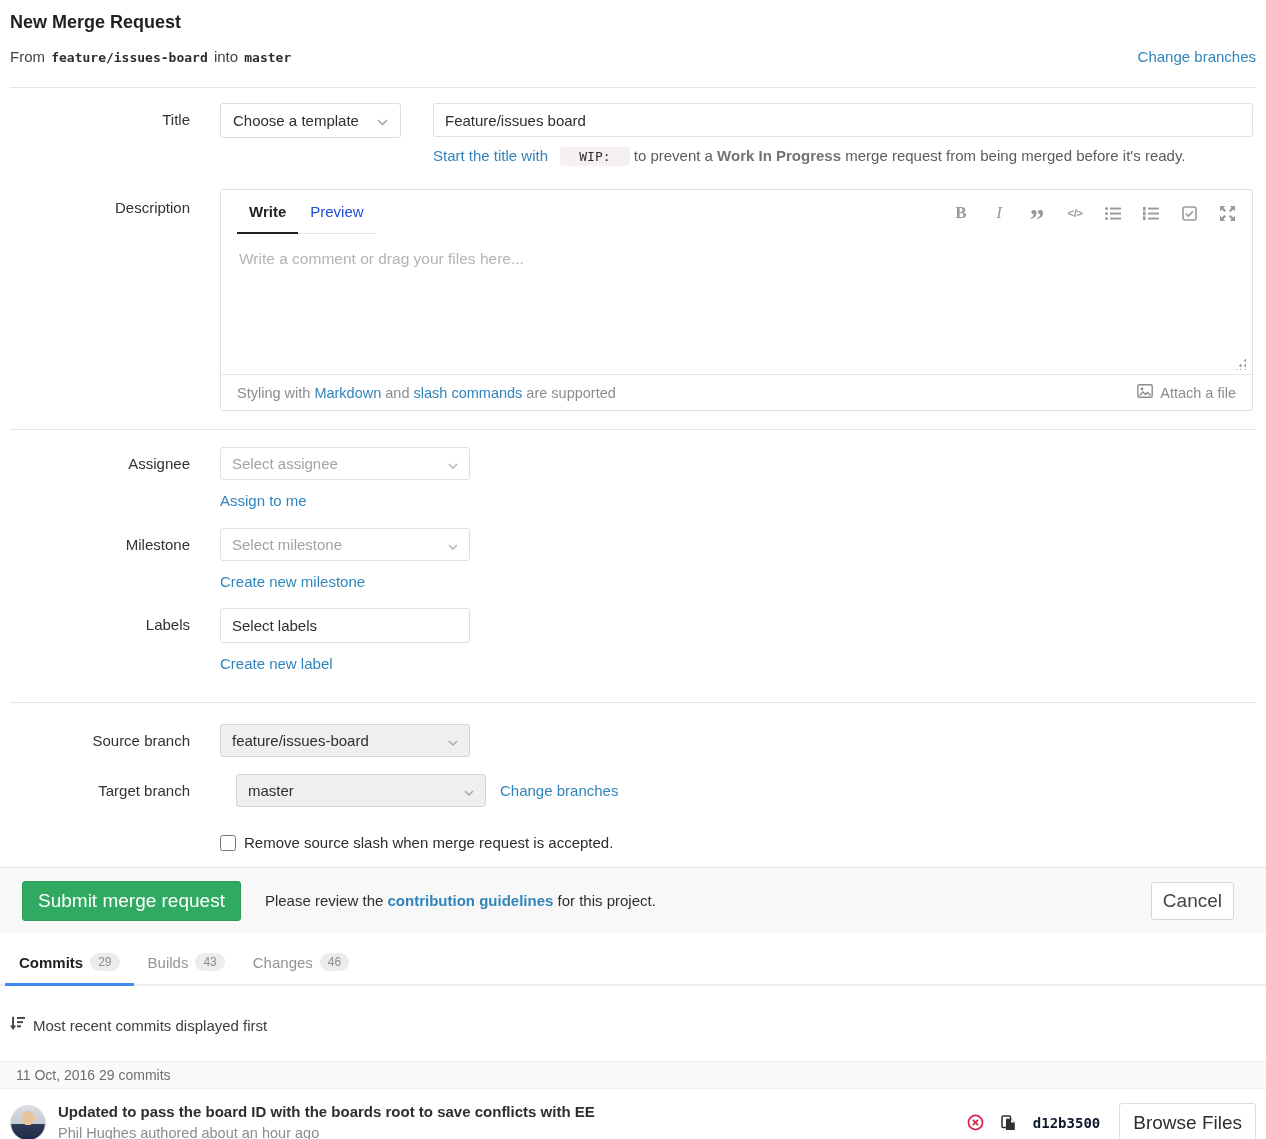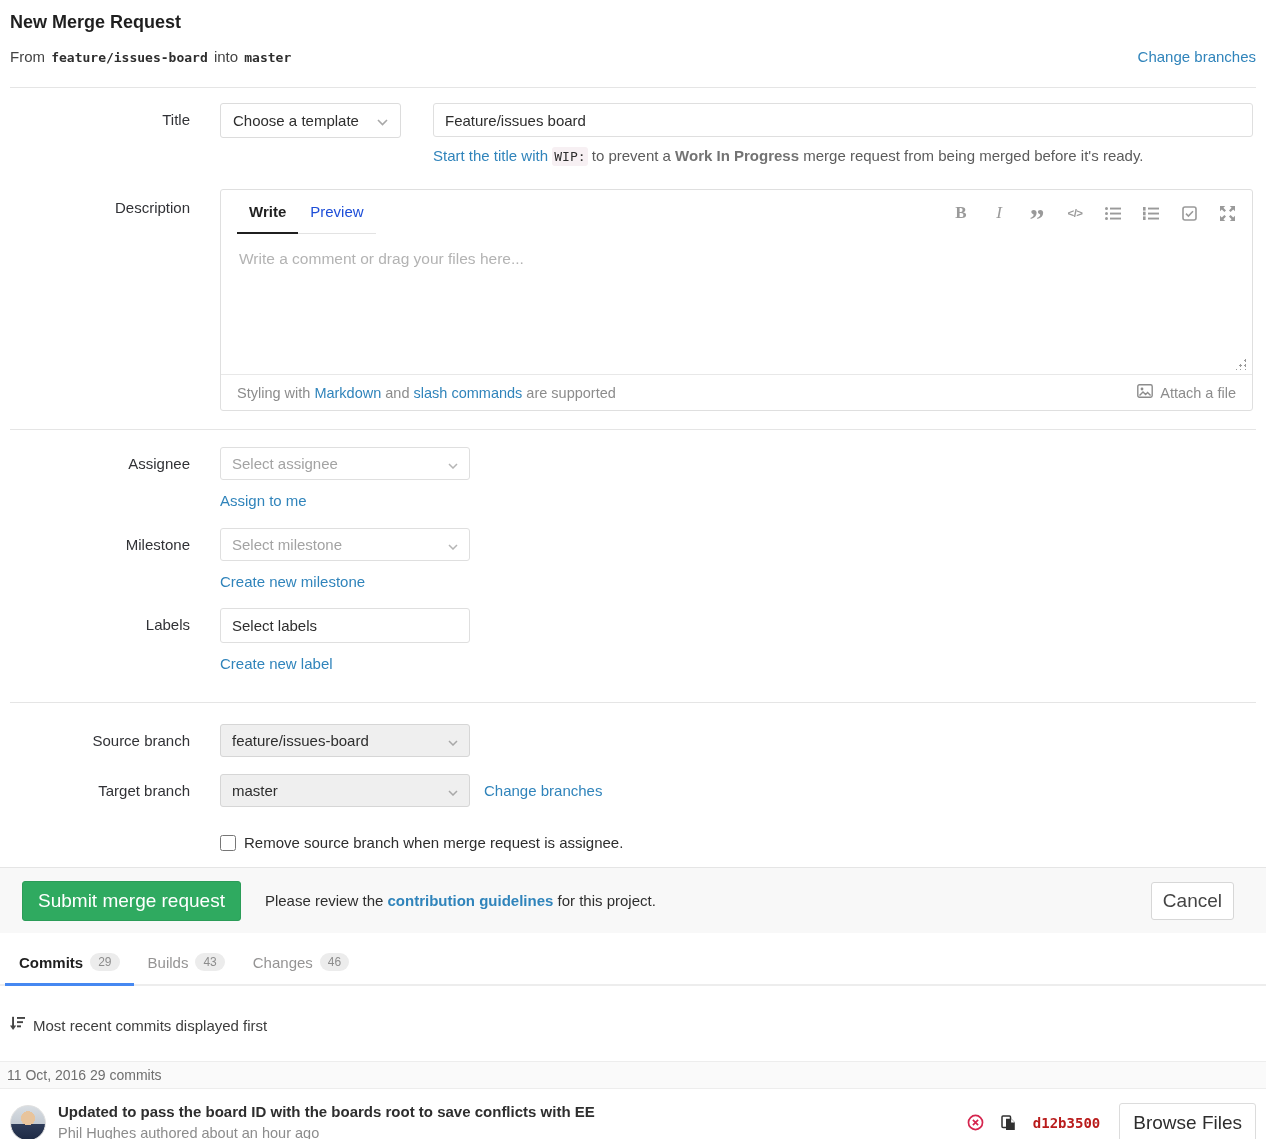--- a/index.html
+++ b/index.html
@@ -37,21 +37,21 @@
     padding: 0 12px; cursor: pointer; color: #2e2e2e;
   }
   .title-input-col { flex: 1; margin-left: 32px; min-width: 0; }
   .title-input {
     width: 100%; height: 34px; border: 1px solid #dfdfdf; border-radius: 3px;
     padding: 0 11px; font: 15px "Liberation Sans", sans-serif; color: #2e2e2e; outline: none;
   }
   .title-hint { margin-top: 10px; color: #5c5c5c; }
   .wip-code {
     font-family: "DejaVu Sans Mono", monospace; font-size: 13px;
-    background: #f7f0f3; color: #2e2e2e; padding: 2px 2px; border-radius: 3px;
+    background: #f7f0f3; color: #2e2e2e; padding: 2px 19px; border-radius: 3px; margin-left: 8px;
   }
   .title-hint b { color: #737373; }
 
   
   .row-desc { margin-top: 25px; }
   .row-desc .form-label { padding-top: 10px; }
   .md-area { border: 1px solid #dfdfdf; border-radius: 3px; background: #fff; }
   .md-header { display: flex; align-items: stretch; justify-content: space-between; padding: 0 16px; }
   .md-tabs { display: flex; border-bottom: 1px solid #e3e3e3; height: 44px; }
   .md-tab { padding: 13px 12px 0 12px; color: #1d4ed8; cursor: pointer; }
@@ -96,21 +96,21 @@
     display: flex; align-items: center; padding: 0 11px;
   }
   .under-link { display: inline-block; margin-top: 12px; }
 
   .row-assignee { margin-top: 17px; }
   .row-milestone { margin-top: 19px; }
   .row-labels { margin-top: 18px; }
   .divider-2 { margin-top: 18px; }
   .divider-3 { margin-top: 30px; }
   .row-source { margin-top: 21px; }
-  .row-target { margin-top: 17px; }
+  .row-target { margin-top: 17px; gap: 16px; }
   .target-line { display: flex; align-items: center; gap: 14px; }
 
   .checkbox-row { margin: 27px 0 0 220px; display: flex; align-items: center; gap: 8px; }
   .checkbox-row input { width: 16px; height: 16px; accent-color: #fff; }
 
   
   .actions-bar {
     margin-top: 16px; background: #f8f8f8; border-top: 1px solid #e5e5e5;
     height: 66px; display: flex; align-items: center; padding: 0 32px 0 22px;
   }
@@ -127,35 +127,35 @@
   .mr-tab.active::after { content: ""; position: absolute; left: 0; right: 0; bottom: -2px; height: 3px; background: #4688f1; }
   .badge {
     background: #ececec; color: #8c8c8c; font-size: 12px; font-weight: 400;
     padding: 2px 8px; border-radius: 9px; line-height: 14px;
   }
 
   
   .sort-row { margin: 30px 0 0 0; padding: 0 10px; display: flex; align-items: center; gap: 8px; color: #3d3d3d; }
   .commits-day-header {
     margin-top: 27px; background: #fafafa; border-top: 1px solid #ededed; border-bottom: 1px solid #ededed;
-    padding: 5px 7px; font-size: 14px; color: #6f6f6f;
+    padding: 5px 16px; font-size: 14px; color: #6f6f6f;
   }
   .commit-row { display: flex; align-items: center; padding: 13px 10px; border-bottom: 1px solid #ededed; }
   .avatar {
     width: 36px; height: 36px; border-radius: 50%; flex: 0 0 36px;
     border: 1px solid #e0e0e0;
     background:
       radial-gradient(circle at 50% 36%, #e8c49c 0 25%, rgba(0,0,0,0) 26%),
       linear-gradient(180deg, #d8dde2 0%, #c4cbd3 52%, #2e3c59 53%, #1e2a44 100%);
   }
   .commit-main { margin-left: 12px; flex: 1; min-width: 0; }
   .commit-title { display: block; font-weight: 700; color: #2e2e2e; font-size: 15px; line-height: 20px; }
   .commit-meta { color: #8c8c8c; font-size: 14.5px; line-height: 20px; margin-top: 1px; }
   .commit-right { display: flex; align-items: center; gap: 17px; }
-  .sha { font: 700 14px "DejaVu Sans Mono", monospace; color: #b91c1c; margin-right: 2px; }
+  .sha { font: 700 14px "DejaVu Sans Mono", monospace; color: #0f172a; margin-right: 2px; }
   .btn-browse { background: #fff; border: 1px solid #dcdcdc; color: #2e2e2e; padding: 8px 13px; }
 
   .icon-btn { display: inline-flex; cursor: pointer; align-items: center; }
 </style>
 </head>
 <body>
 
 <div class="page">
 
   <div class="page-header">
@@ -335,21 +335,21 @@
                 <path d="M1 1l4 4 4-4" fill="none" stroke="#a8a8a8" stroke-width="1.5"></path>
               </svg></span>
         </div>
         <a class="link">Change branches</a>
       </div>
     </div>
   </div>
 
   <div class="checkbox-row">
     <input type="checkbox" style="">
-    <label>Remove source branch when merge request is assignee.</label>
+    <label>Remove source slash when merge request is accepted.</label>
   </div>
 
   <div class="actions-bar">
     <button class="btn btn-submit">Submit merge request</button>
     <div class="actions-msg">
       <span>Please review the</span>
       <a class="link">contribution guidelines</a>
       <span>for this project.</span>
     </div>
     <button class="btn btn-cancel">Cancel</button>

